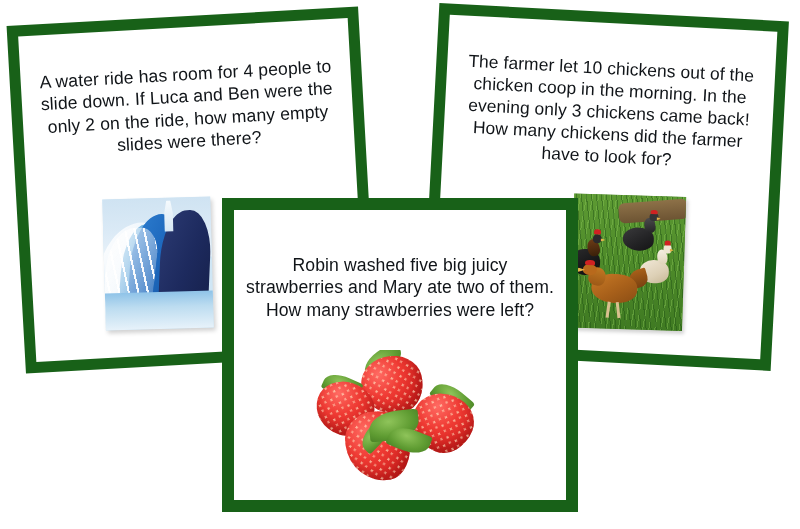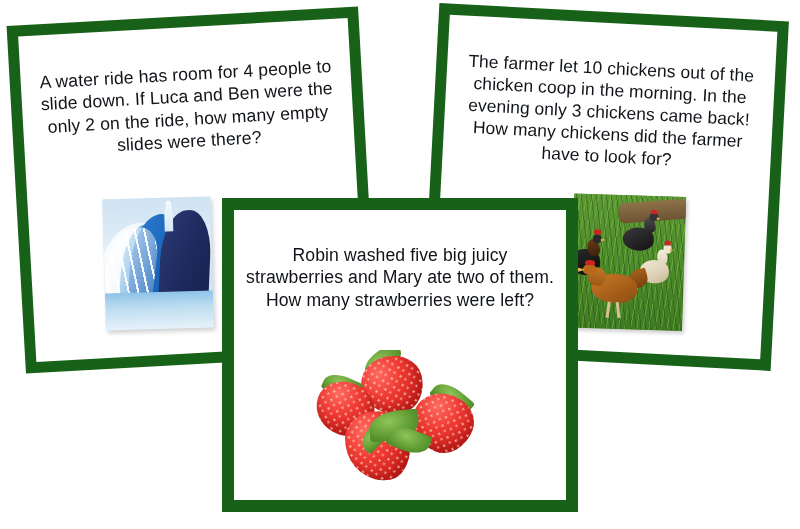--- a/index.html
+++ b/index.html
@@ -187,21 +187,21 @@
   #hen-white .beak{left:67%;top:20%;width:8%;height:6%;}
 
   
   #card-strawberry{
     left:222px; top:198px; width:356px; height:314px;
     transform:rotate(0deg);
   }
   #card-strawberry .card-inner{border-width:12px;}
   #card-strawberry .q-text{
     font-size:17.6px;
-    margin-top:34px;
+    margin-top:44px;
     width:312px;
   }
   #pic-strawberry{
     position:absolute;
     left:82px; top:152px;
     width:192px; height:146px;
     overflow:hidden;
     background:#ffffff;
   }
   .berry{

